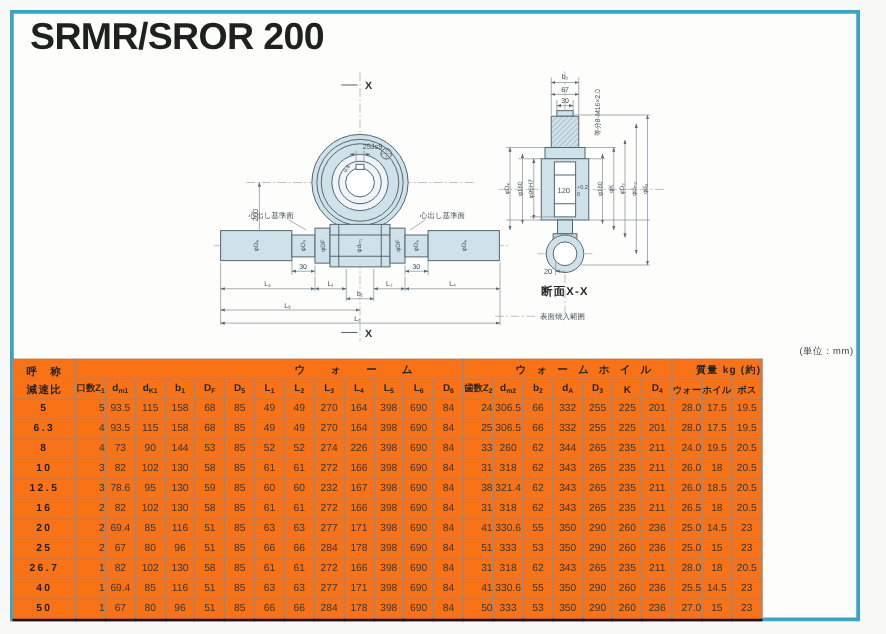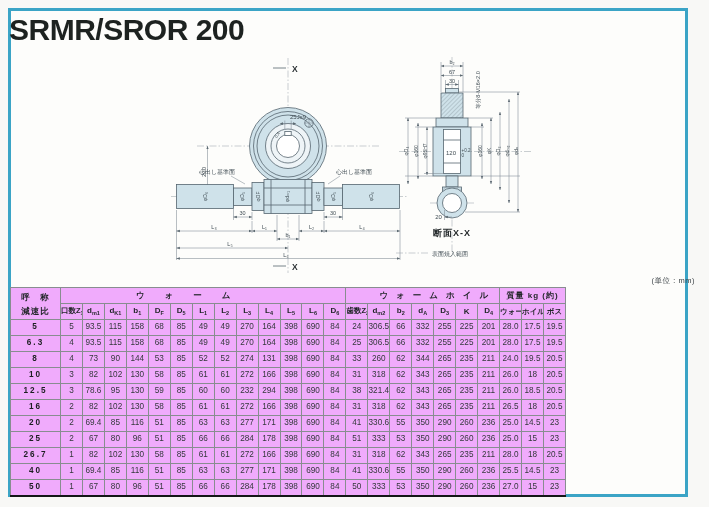--- a/index.html
+++ b/index.html
@@ -7,64 +7,64 @@
     width:709px;height:507px;position:relative;overflow:hidden;
     background:#eff0ee;
     font-family:"Liberation Sans","DejaVu Sans",sans-serif;
   }
   .sheet{position:absolute;inset:0;background:#f8f8f6;}
   .frame{
     position:absolute;left:8px;top:8px;width:680px;height:489px;
     border:3px solid #3ba4c6;background:#fdfdfb;box-sizing:border-box;
   }
   .title{
-    position:absolute;left:9px;top:13px;margin:0;
+    position:absolute;left:24px;top:13px;margin:0;
     font-size:30px;font-weight:bold;color:#1d2220;letter-spacing:-0.5px;
   }
   .unit{
-    position:absolute;top:276px;right:14px;
+    position:absolute;top:276px;right:26px;
     font-size:7.5px;color:#3c4347;letter-spacing:0.5px;
   }
   svg{position:absolute;left:0;top:0;}
   svg text{font-family:"Liberation Sans","DejaVu Sans",sans-serif;fill:#414d54;}
   .fill{fill:#cfe2ea;stroke:#55656f;stroke-width:0.8;}
   .noF{fill:none;stroke:#55656f;stroke-width:0.8;}
   .ln{stroke:#55656f;stroke-width:0.8;fill:none;}
   .dim{stroke:#7e8a92;stroke-width:0.55;fill:none;}
   .cl{stroke:#949fa5;stroke-width:0.5;fill:none;stroke-dasharray:7 2 1.5 2;}
   .t{font-size:6px;}
   .td{font-size:5.5px;}
   .tv{font-size:5px;}
   .ts{font-size:4.5px;}
   .t6{font-size:6px;}
   .tt{font-size:9px;font-weight:bold;fill:#23282a;letter-spacing:1px;}
   .tx{font-size:8.5px;font-weight:bold;fill:#2b3134;}
   .anc{text-anchor:middle;}
 
   table.spec{
-    position:absolute;left:10px;top:287px;width:556px;
+    position:absolute;left:10px;top:287px;width:600px;
     border-collapse:collapse;table-layout:fixed;
     font-size:8.2px;color:#34393c;
     border:1.5px solid #24282a;border-bottom:2.5px solid #141618;
-    background:#f0abfc;
+    background:#f97316;
   }
   .spec th,.spec td{
     border:0.7px solid #888d90;height:15px;padding:0;margin:0;
     text-align:center;vertical-align:middle;line-height:1;
     overflow:hidden;white-space:nowrap;
   }
   .spec th{font-weight:bold;color:#1f2426;font-size:8px;}
   .spec th sub{font-size:5.5px;vertical-align:-1.5px;}
   .spec th.jp{font-size:7.5px;}
   .spec td{font-size:8.2px;color:#33383b;}
   .spec td.ratio{font-weight:bold;letter-spacing:2px;color:#1c1f21;font-size:8.2px;}
   .spec th.grp0{letter-spacing:20px;padding-right:20px;font-size:8.5px;}
   .spec th.grp1{letter-spacing:8px;padding-right:8px;font-size:8.5px;padding-left:33px;}
   .spec th.grp2{letter-spacing:1px;font-size:8px;}
-  .spec .sep{border-left:1.5px solid #24282a;}
+  .spec .sep{border-left:1.5px solid #24282a;text-align:right;}
   .spec th.ratio-h div{line-height:14px;letter-spacing:1px;font-size:8.5px;}
 </style>
 </head>
 <body>
 
 <div class="sheet">
   <div class="frame"></div>
   <h1 class="title">SRMR/SROR 200</h1>
 
   <svg width="709" height="285" viewBox="0 0 709 285">
@@ -378,21 +378,21 @@
           <td class="ratio">8</td>
           <td class="sep">4</td>
           <td>73</td>
           <td>90</td>
           <td>144</td>
           <td>53</td>
           <td>85</td>
           <td>52</td>
           <td>52</td>
           <td>274</td>
-          <td>131</td>
+          <td>226</td>
           <td>398</td>
           <td>690</td>
           <td>84</td>
           <td class="sep">33</td>
           <td>260</td>
           <td>62</td>
           <td>344</td>
           <td>265</td>
           <td>235</td>
           <td>211</td>
@@ -430,21 +430,21 @@
           <td class="ratio">12.5</td>
           <td class="sep">3</td>
           <td>78.6</td>
           <td>95</td>
           <td>130</td>
           <td>59</td>
           <td>85</td>
           <td>60</td>
           <td>60</td>
           <td>232</td>
-          <td>294</td>
+          <td>167</td>
           <td>398</td>
           <td>690</td>
           <td>84</td>
           <td class="sep">38</td>
           <td>321.4</td>
           <td>62</td>
           <td>343</td>
           <td>265</td>
           <td>235</td>
           <td>211</td>

